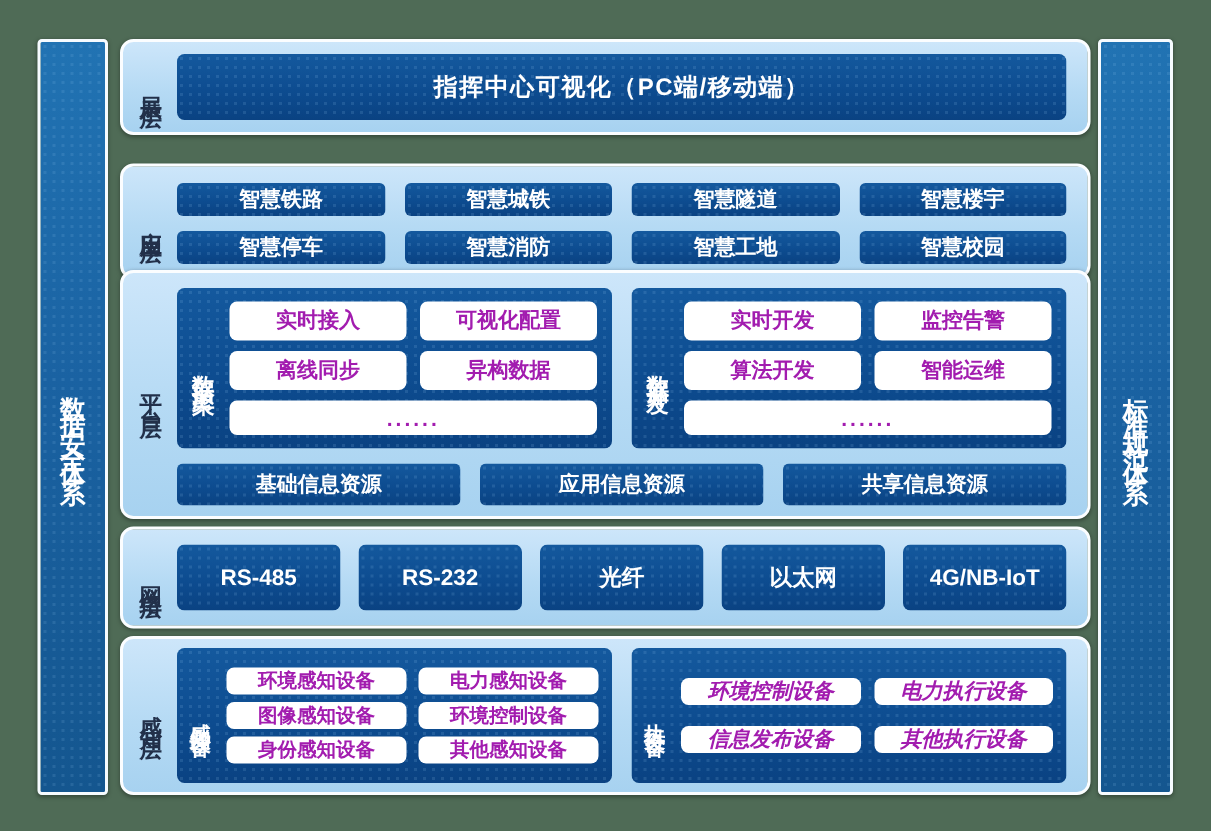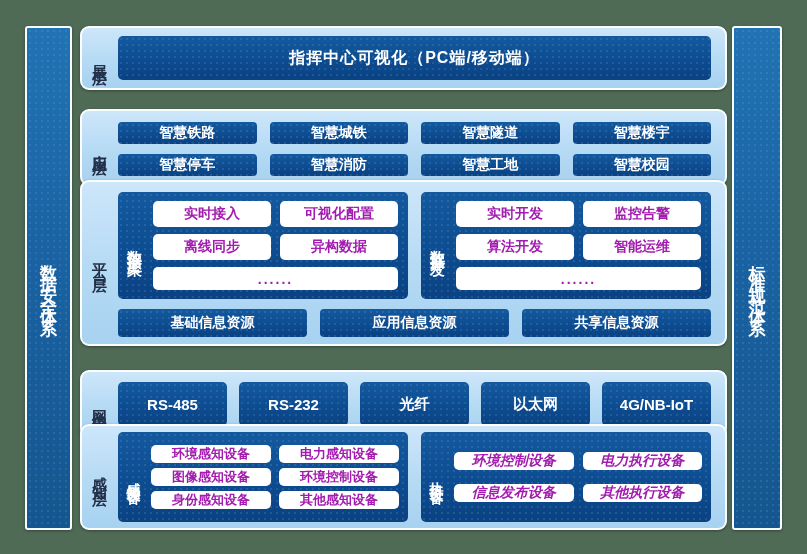--- a/index.html
+++ b/index.html
@@ -95,21 +95,21 @@
   .group-label .vtext { color: #fff; font-size: 15px; font-weight: 700; letter-spacing: 4px; }
   .chip-grid {
     flex: 1; display: grid; grid-template-columns: 1fr 1fr;
     gap: 7px 9px;
   }
   .chip-wide { grid-column: 1 / -1; letter-spacing: 2px; }
   .resources-row { display: flex; gap: 13px; margin-top: 10px; height: 28px; }
   .res-box { flex: 1; font-size: 14px; border-radius: 4px; }
 
   
-  #panel-network { top: 370px; height: 68px; }
+  #panel-network { top: 351px; height: 68px; }
   #panel-network .content { display: flex; gap: 12px; padding-top: 10px; padding-bottom: 10px; }
   .net-box { flex: 1; font-size: 15px; height: 44px; }
 
   
   #panel-perception { top: 424px; height: 106px; }
   #panel-perception .content { display: flex; gap: 13px; padding-top: 6px; padding-bottom: 6px; }
   .pgroup { flex: 1; border-radius: 5px; padding: 8px 9px 8px 7px; display: flex; gap: 8px; }
   .pgroup .group-label .vtext { font-size: 14px; letter-spacing: 3px; }
   .chip-grid-3 { gap: 5px 8px; }
   .chip-grid-3 .chip { font-size: 13px; }

